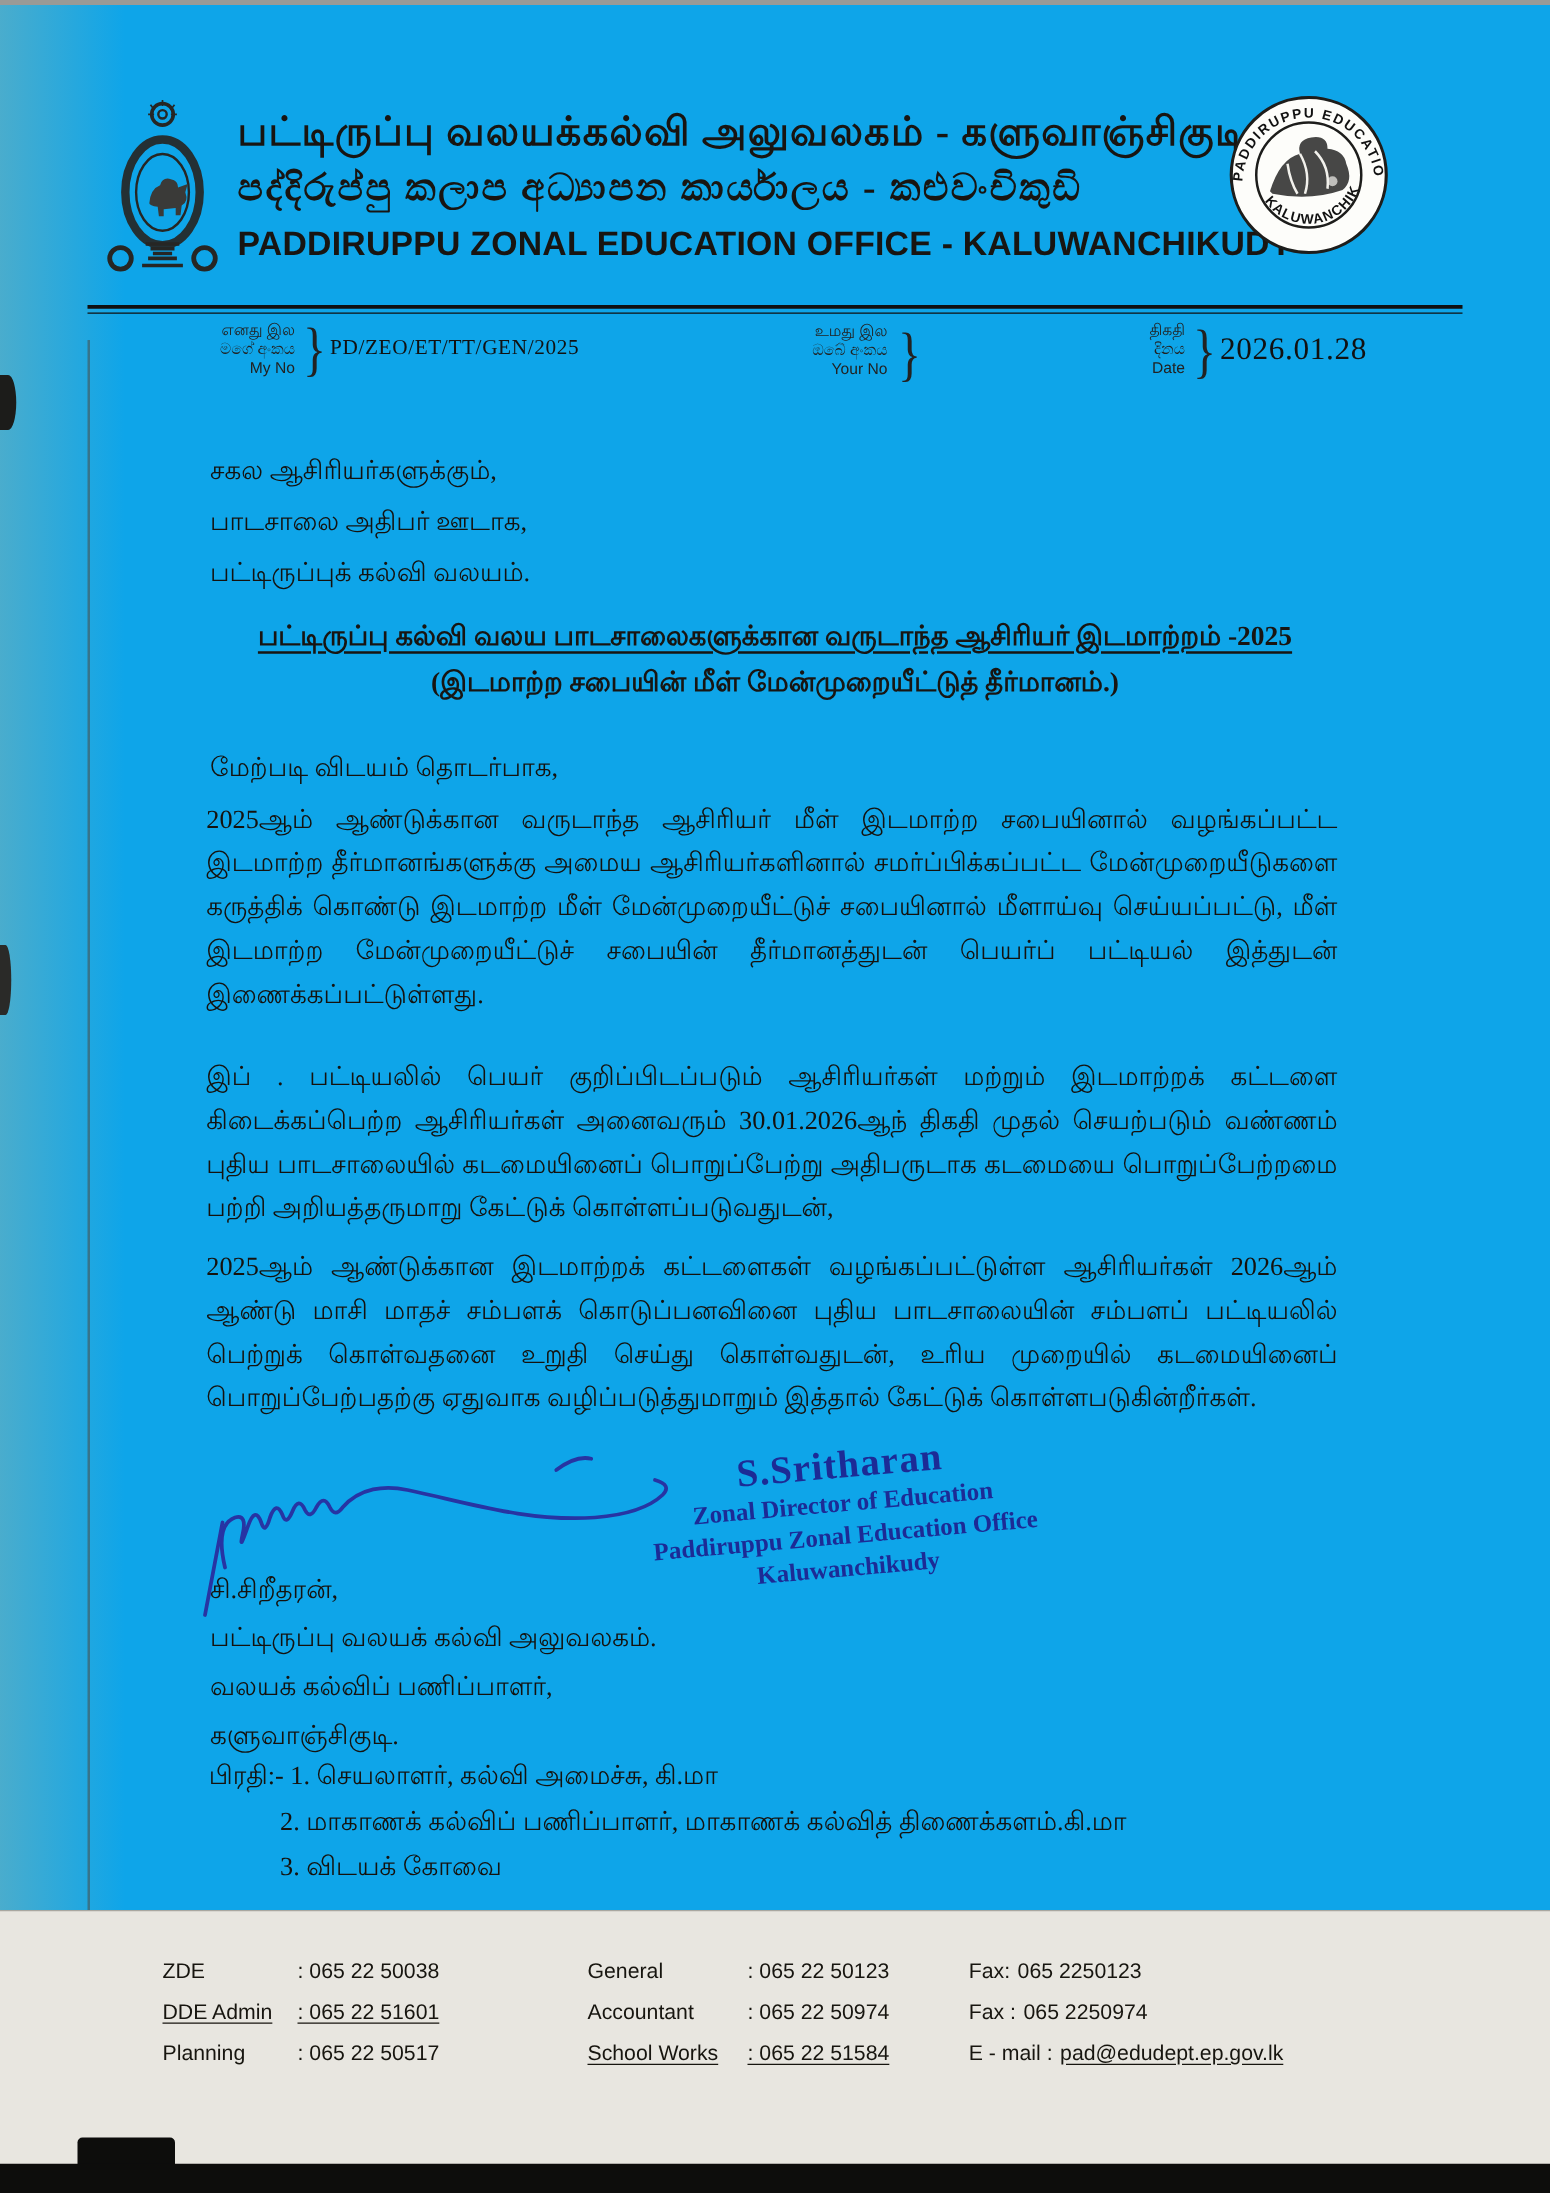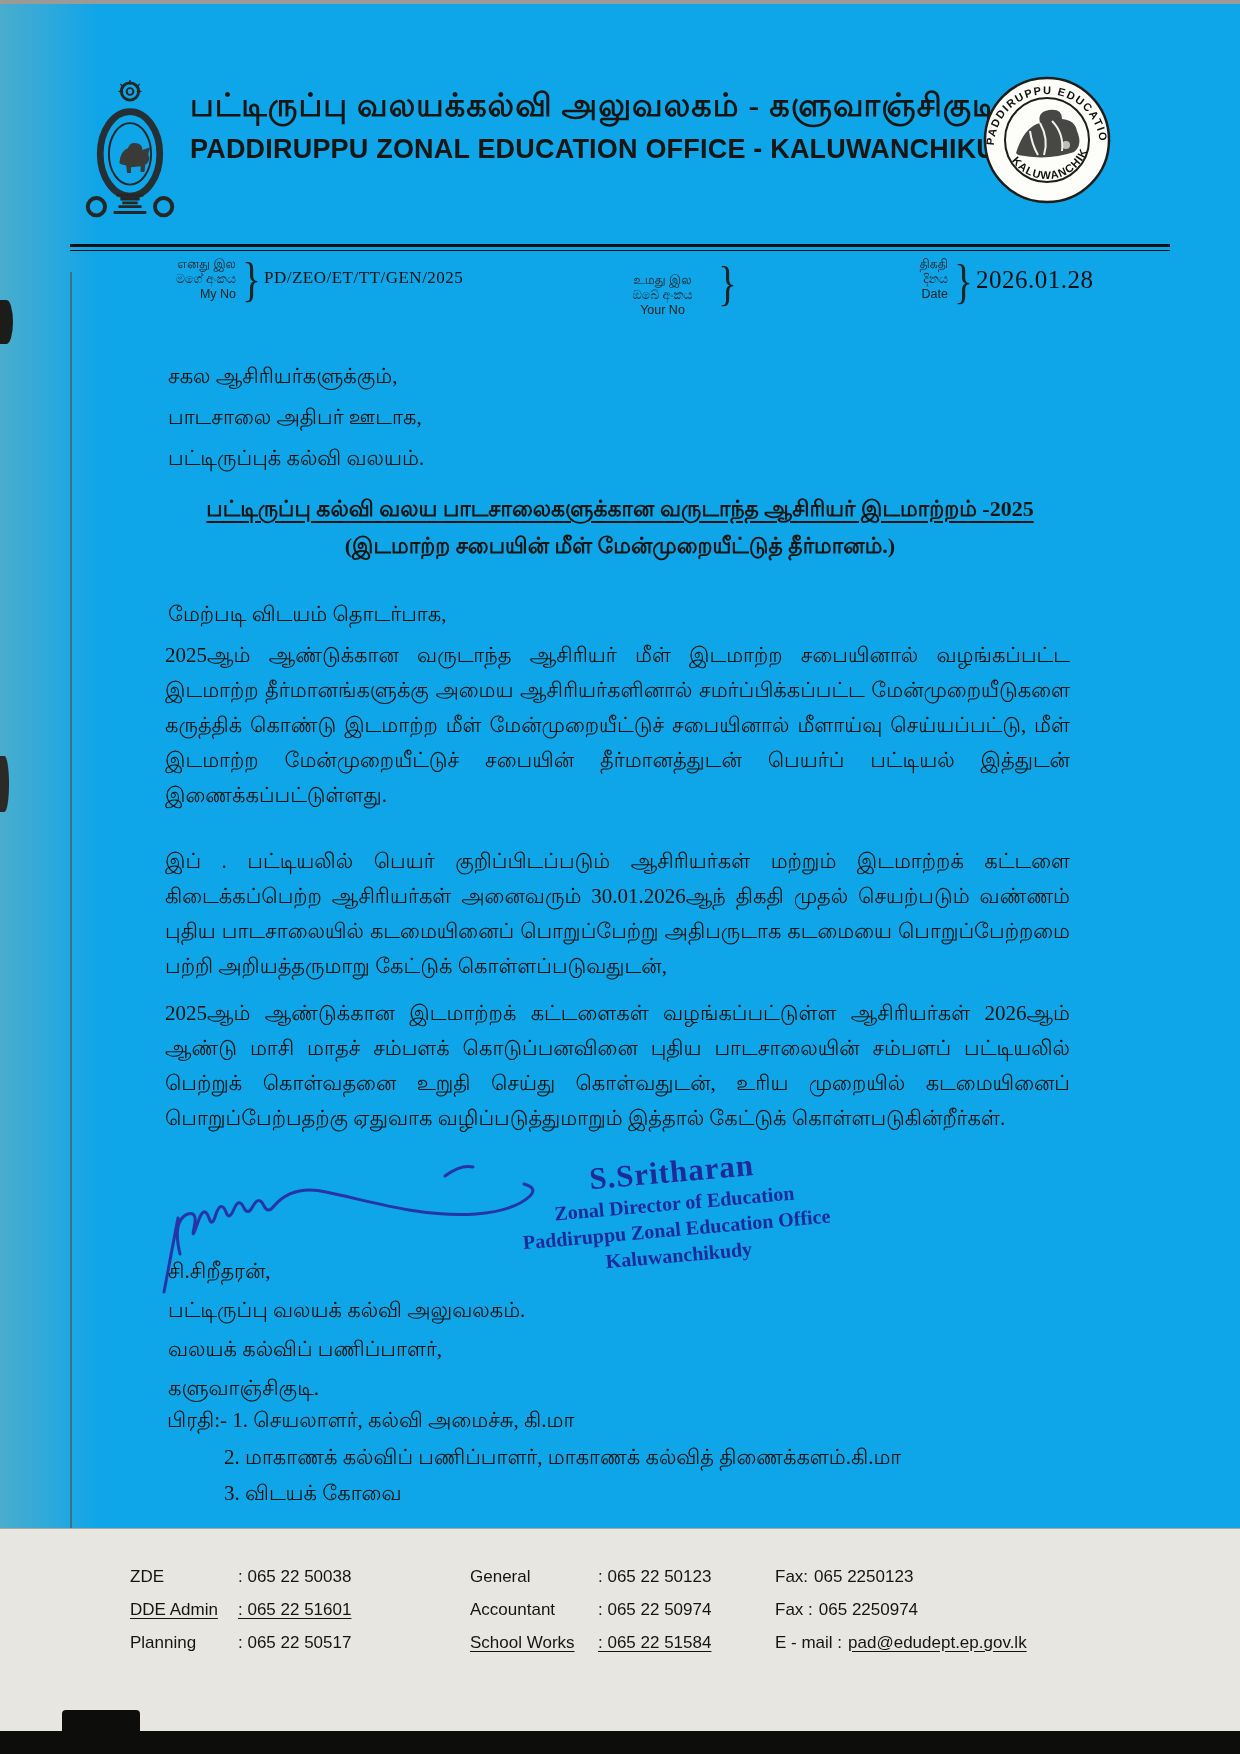--- a/index.html
+++ b/index.html
@@ -80,20 +80,21 @@
         <path d="M39,88 q1,-12 9,-15 q2,-7 9,-5 q6,1 6,7 l8,-3 -2,7 q3,8 -3,11 l-1,8 h-4 v-6 l-10,1 v6 h-4 l-1,-8 q-7,-1 -7,-3 z" fill="#3a3a38" stroke="none"></path>
         <circle cx="15" cy="134" r="9" stroke-width="4"></circle>
         <circle cx="85" cy="134" r="9" stroke-width="4"></circle>
         <path d="M36,122 h28 M40,126 h20 M42,130 h16 M38,134 h24 M33,140 h34" stroke-width="3"></path>
       </g>
     </svg>
   </div>
 
   <div class="abs titles">
     <div class="t-tam">பட்டிருப்பு வலயக்கல்வி அலுவலகம் - களுவாஞ்சிகுடி</div>
+    <div class="t-sin">පද්දිරුප්පු කලාප අධ්‍යාපන කාර්යාලය - කළුවංචිකුඩි</div>
     <div class="t-eng">PADDIRUPPU ZONAL EDUCATION OFFICE - KALUWANCHIKUDY</div>
   </div>
 
   <div class="abs" style="left:982px;top:70px;">
     <svg width="130" height="132" viewBox="0 0 130 130">
       <defs>
         <path id="arcT" d="M 12,72 A 53,53 0 0 1 118,72"></path>
         <path id="arcB" d="M 24,74 A 43,43 0 0 0 106,74"></path>
       </defs>
       <circle cx="65" cy="65" r="62" fill="#fdfdfa" stroke="#1d1d1b" stroke-width="2.5"></circle>
@@ -116,21 +117,21 @@
   <div class="abs rule2"></div>
 
   <div class="abs lblcol" style="left:148px;top:253px;width:88px;">
     <div>எனது இல</div>
     <div>මගේ අංකය</div>
     <div>My No</div>
   </div>
   <div class="abs brace" style="left:240px;top:248px;">}</div>
   <div class="abs refval" style="left:264px;top:264px;">PD/ZEO/ET/TT/GEN/2025</div>
 
-  <div class="abs lblcol" style="left:615px;top:269px;width:95px;text-align:center;">
+  <div class="abs lblcol" style="left:615px;top:254px;width:95px;">
     <div>உமது இல</div>
     <div>ඔබේ අංකය</div>
     <div>Your No</div>
   </div>
   <div class="abs brace" style="left:716px;top:252px;">}</div>
   <div class="abs refval" style="left:740px;top:264px;"></div>
 
   <div class="abs lblcol" style="left:895px;top:253px;width:53px;">
     <div>திகதி</div>
     <div>දිනය</div>

